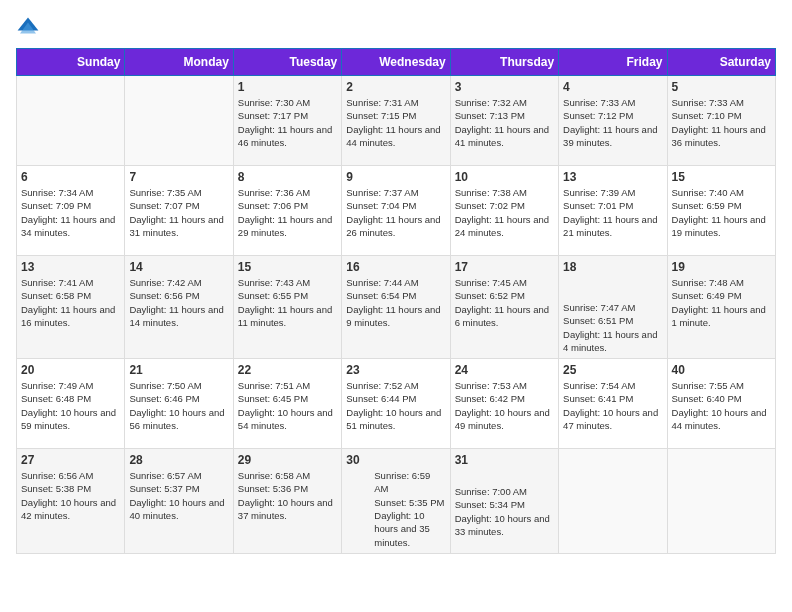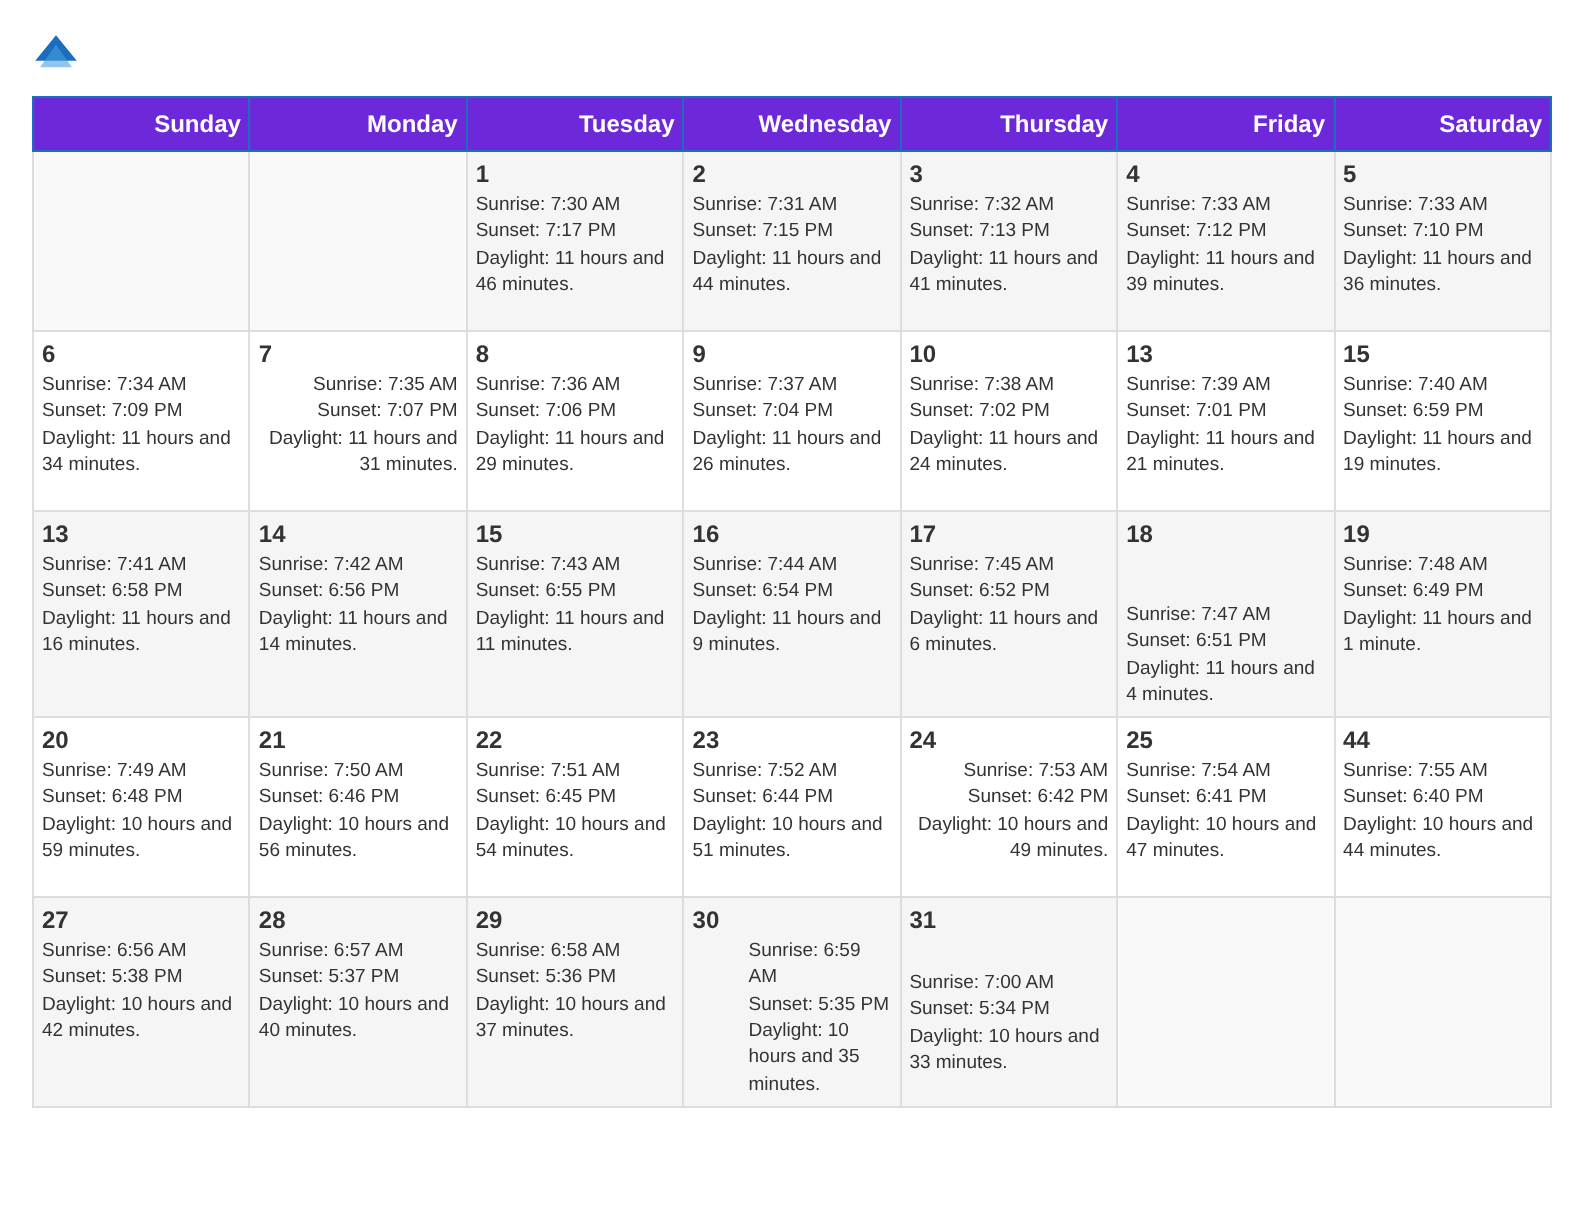--- a/index.html
+++ b/index.html
@@ -161,21 +161,21 @@
       </tr>
       <tr>
         <td>
           <div class="day-number">6</div>
           <div class="day-info" style="white-space: pre-line;">Sunrise: 7:34 AM
 Sunset: 7:09 PM
 Daylight: 11 hours and 34 minutes.</div>
         </td>
         <td>
           <div class="day-number">7</div>
-          <div class="day-info" style="white-space: pre-line; text-align: right;">Sunrise: 7:35 AM
+          <div class="day-info" style="white-space: pre-line;">Sunrise: 7:35 AM
 Sunset: 7:07 PM
 Daylight: 11 hours and 31 minutes.</div>
         </td>
         <td>
           <div class="day-number">8</div>
           <div class="day-info" style="white-space: pre-line;">Sunrise: 7:36 AM
 Sunset: 7:06 PM
 Daylight: 11 hours and 29 minutes.</div>
         </td>
         <td>
@@ -267,32 +267,32 @@
 Daylight: 10 hours and 54 minutes.</div>
         </td>
         <td>
           <div class="day-number">23</div>
           <div class="day-info" style="white-space: pre-line;">Sunrise: 7:52 AM
 Sunset: 6:44 PM
 Daylight: 10 hours and 51 minutes.</div>
         </td>
         <td>
           <div class="day-number">24</div>
-          <div class="day-info" style="white-space: pre-line; text-align: right;">Sunrise: 7:53 AM
+          <div class="day-info" style="white-space: pre-line;">Sunrise: 7:53 AM
 Sunset: 6:42 PM
 Daylight: 10 hours and 49 minutes.</div>
         </td>
         <td>
           <div class="day-number">25</div>
           <div class="day-info" style="white-space: pre-line;">Sunrise: 7:54 AM
 Sunset: 6:41 PM
 Daylight: 10 hours and 47 minutes.</div>
         </td>
         <td>
-          <div class="day-number">44</div>
+          <div class="day-number">40</div>
           <div class="day-info" style="white-space: pre-line;">Sunrise: 7:55 AM
 Sunset: 6:40 PM
 Daylight: 10 hours and 44 minutes.</div>
         </td>
       </tr>
       <tr>
         <td>
           <div class="day-number">27</div>
           <div class="day-info" style="white-space: pre-line;">Sunrise: 6:56 AM
 Sunset: 5:38 PM

